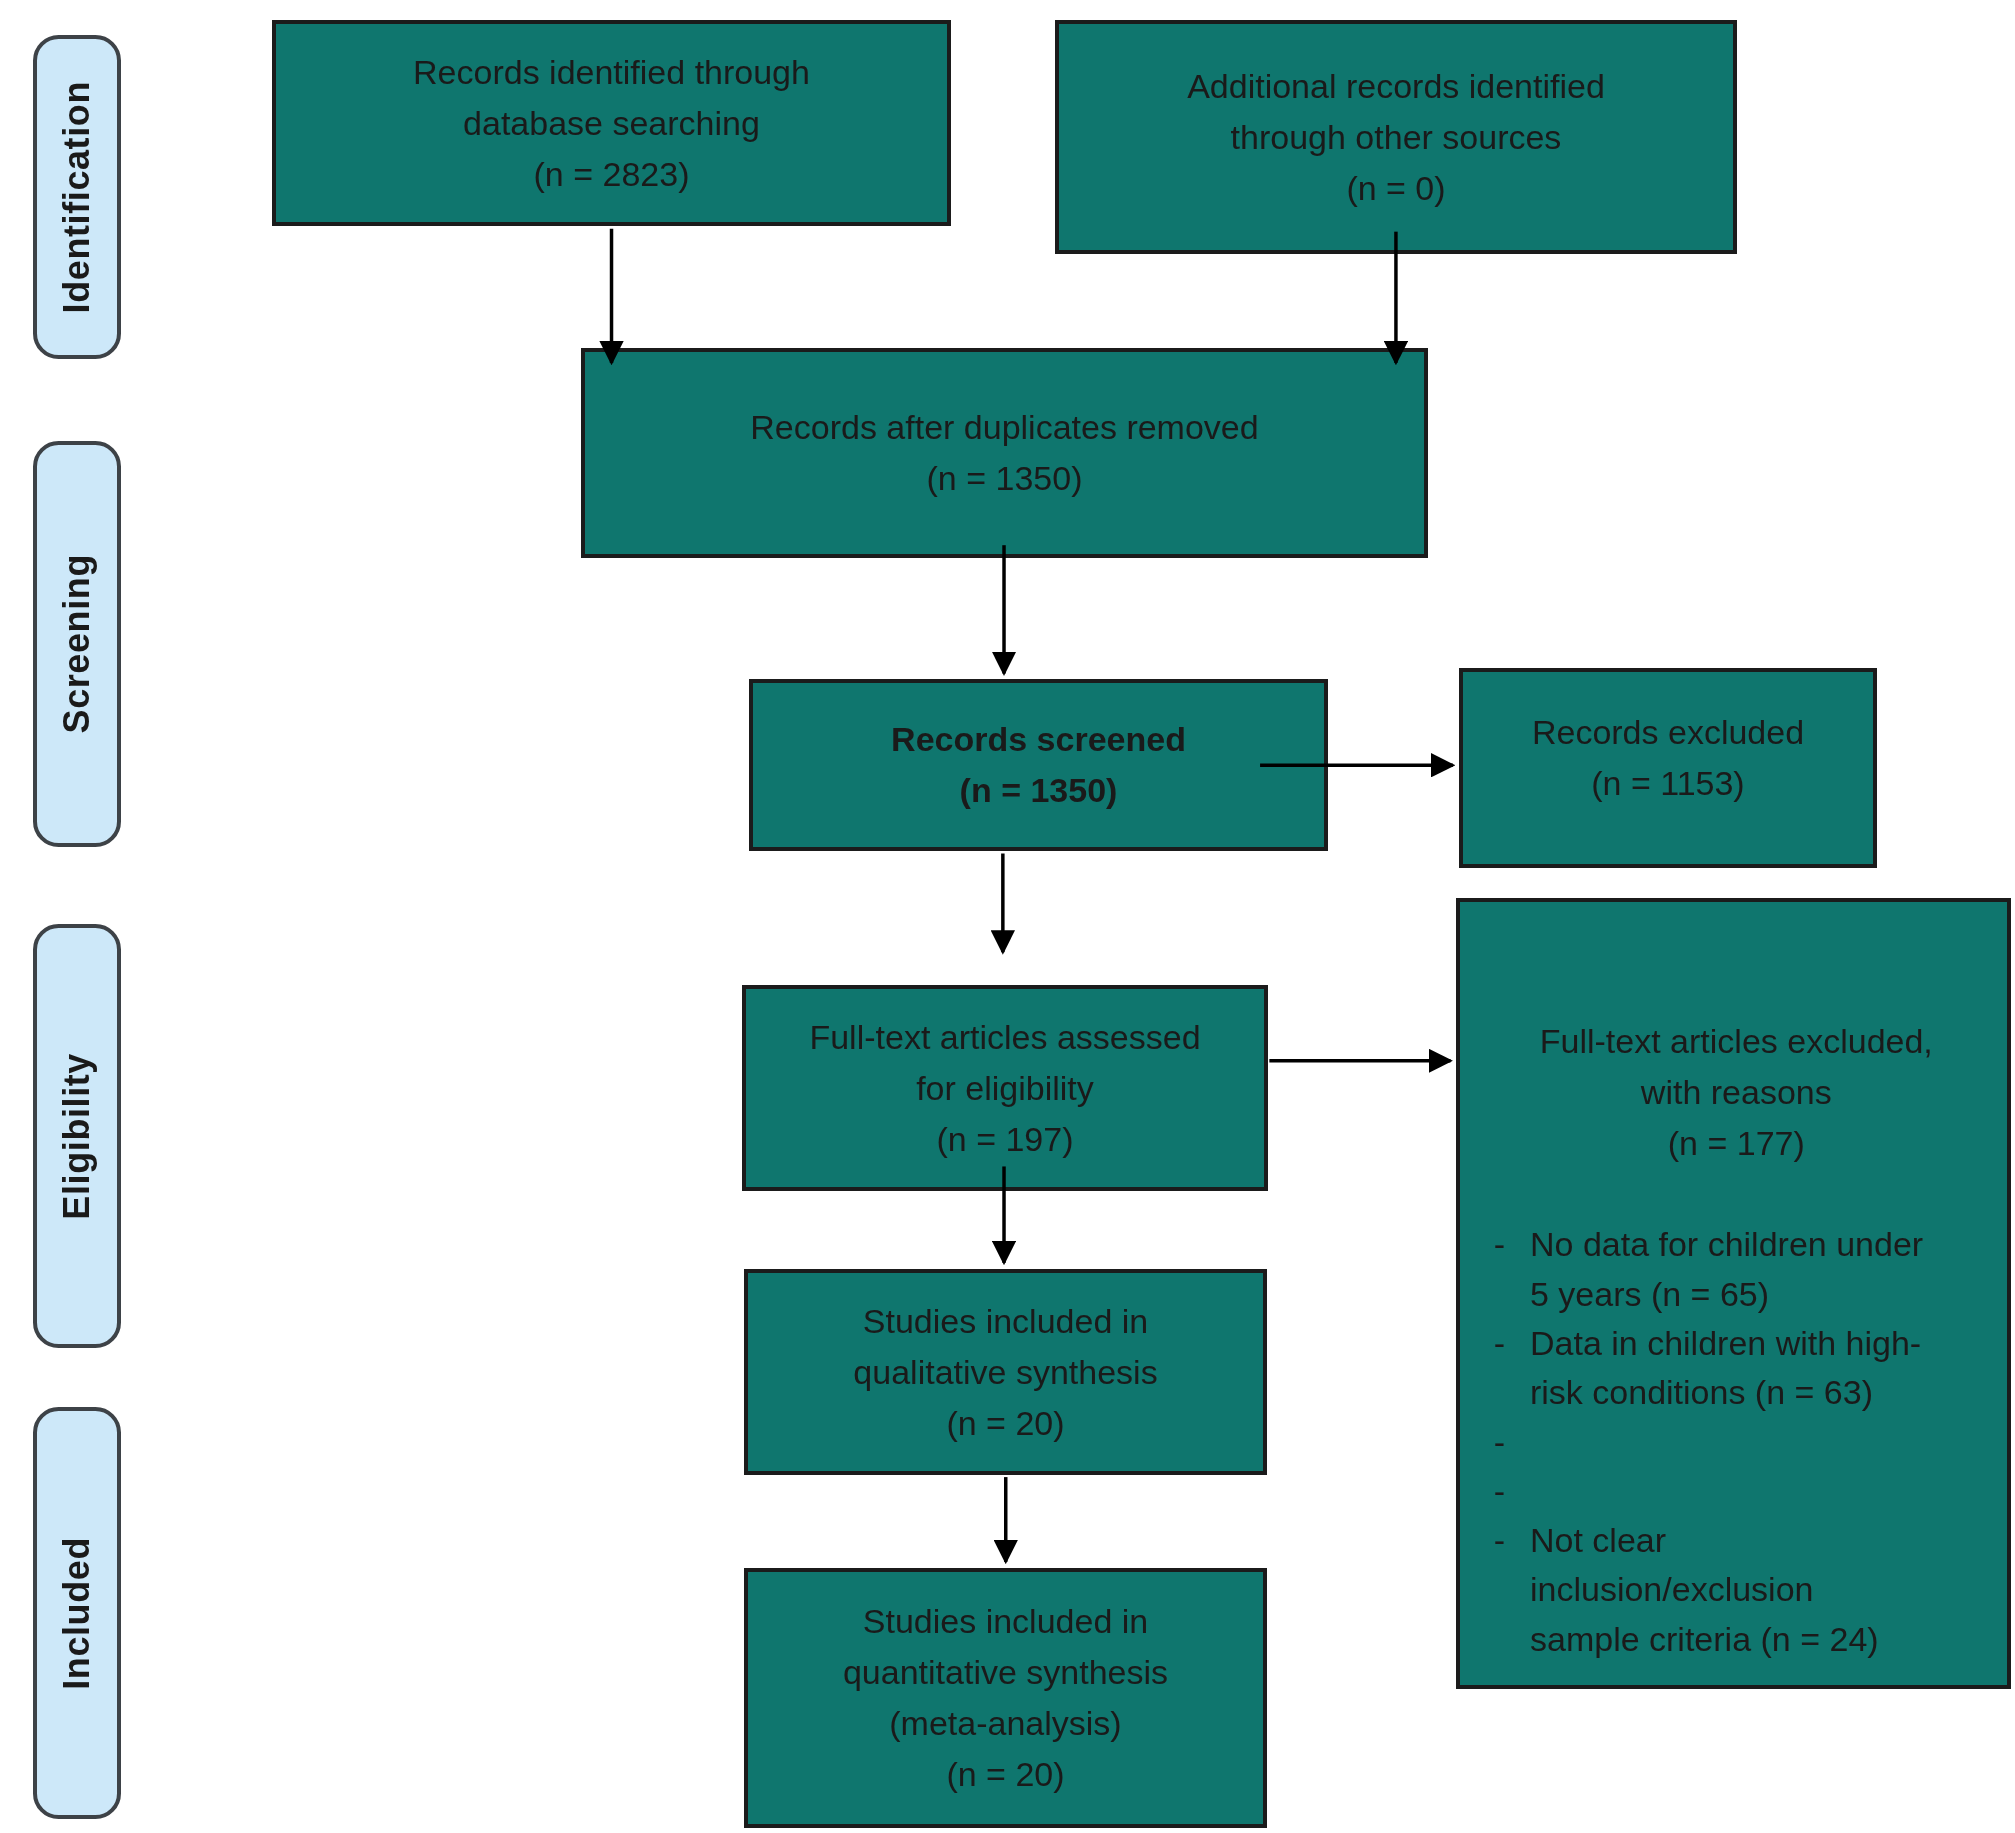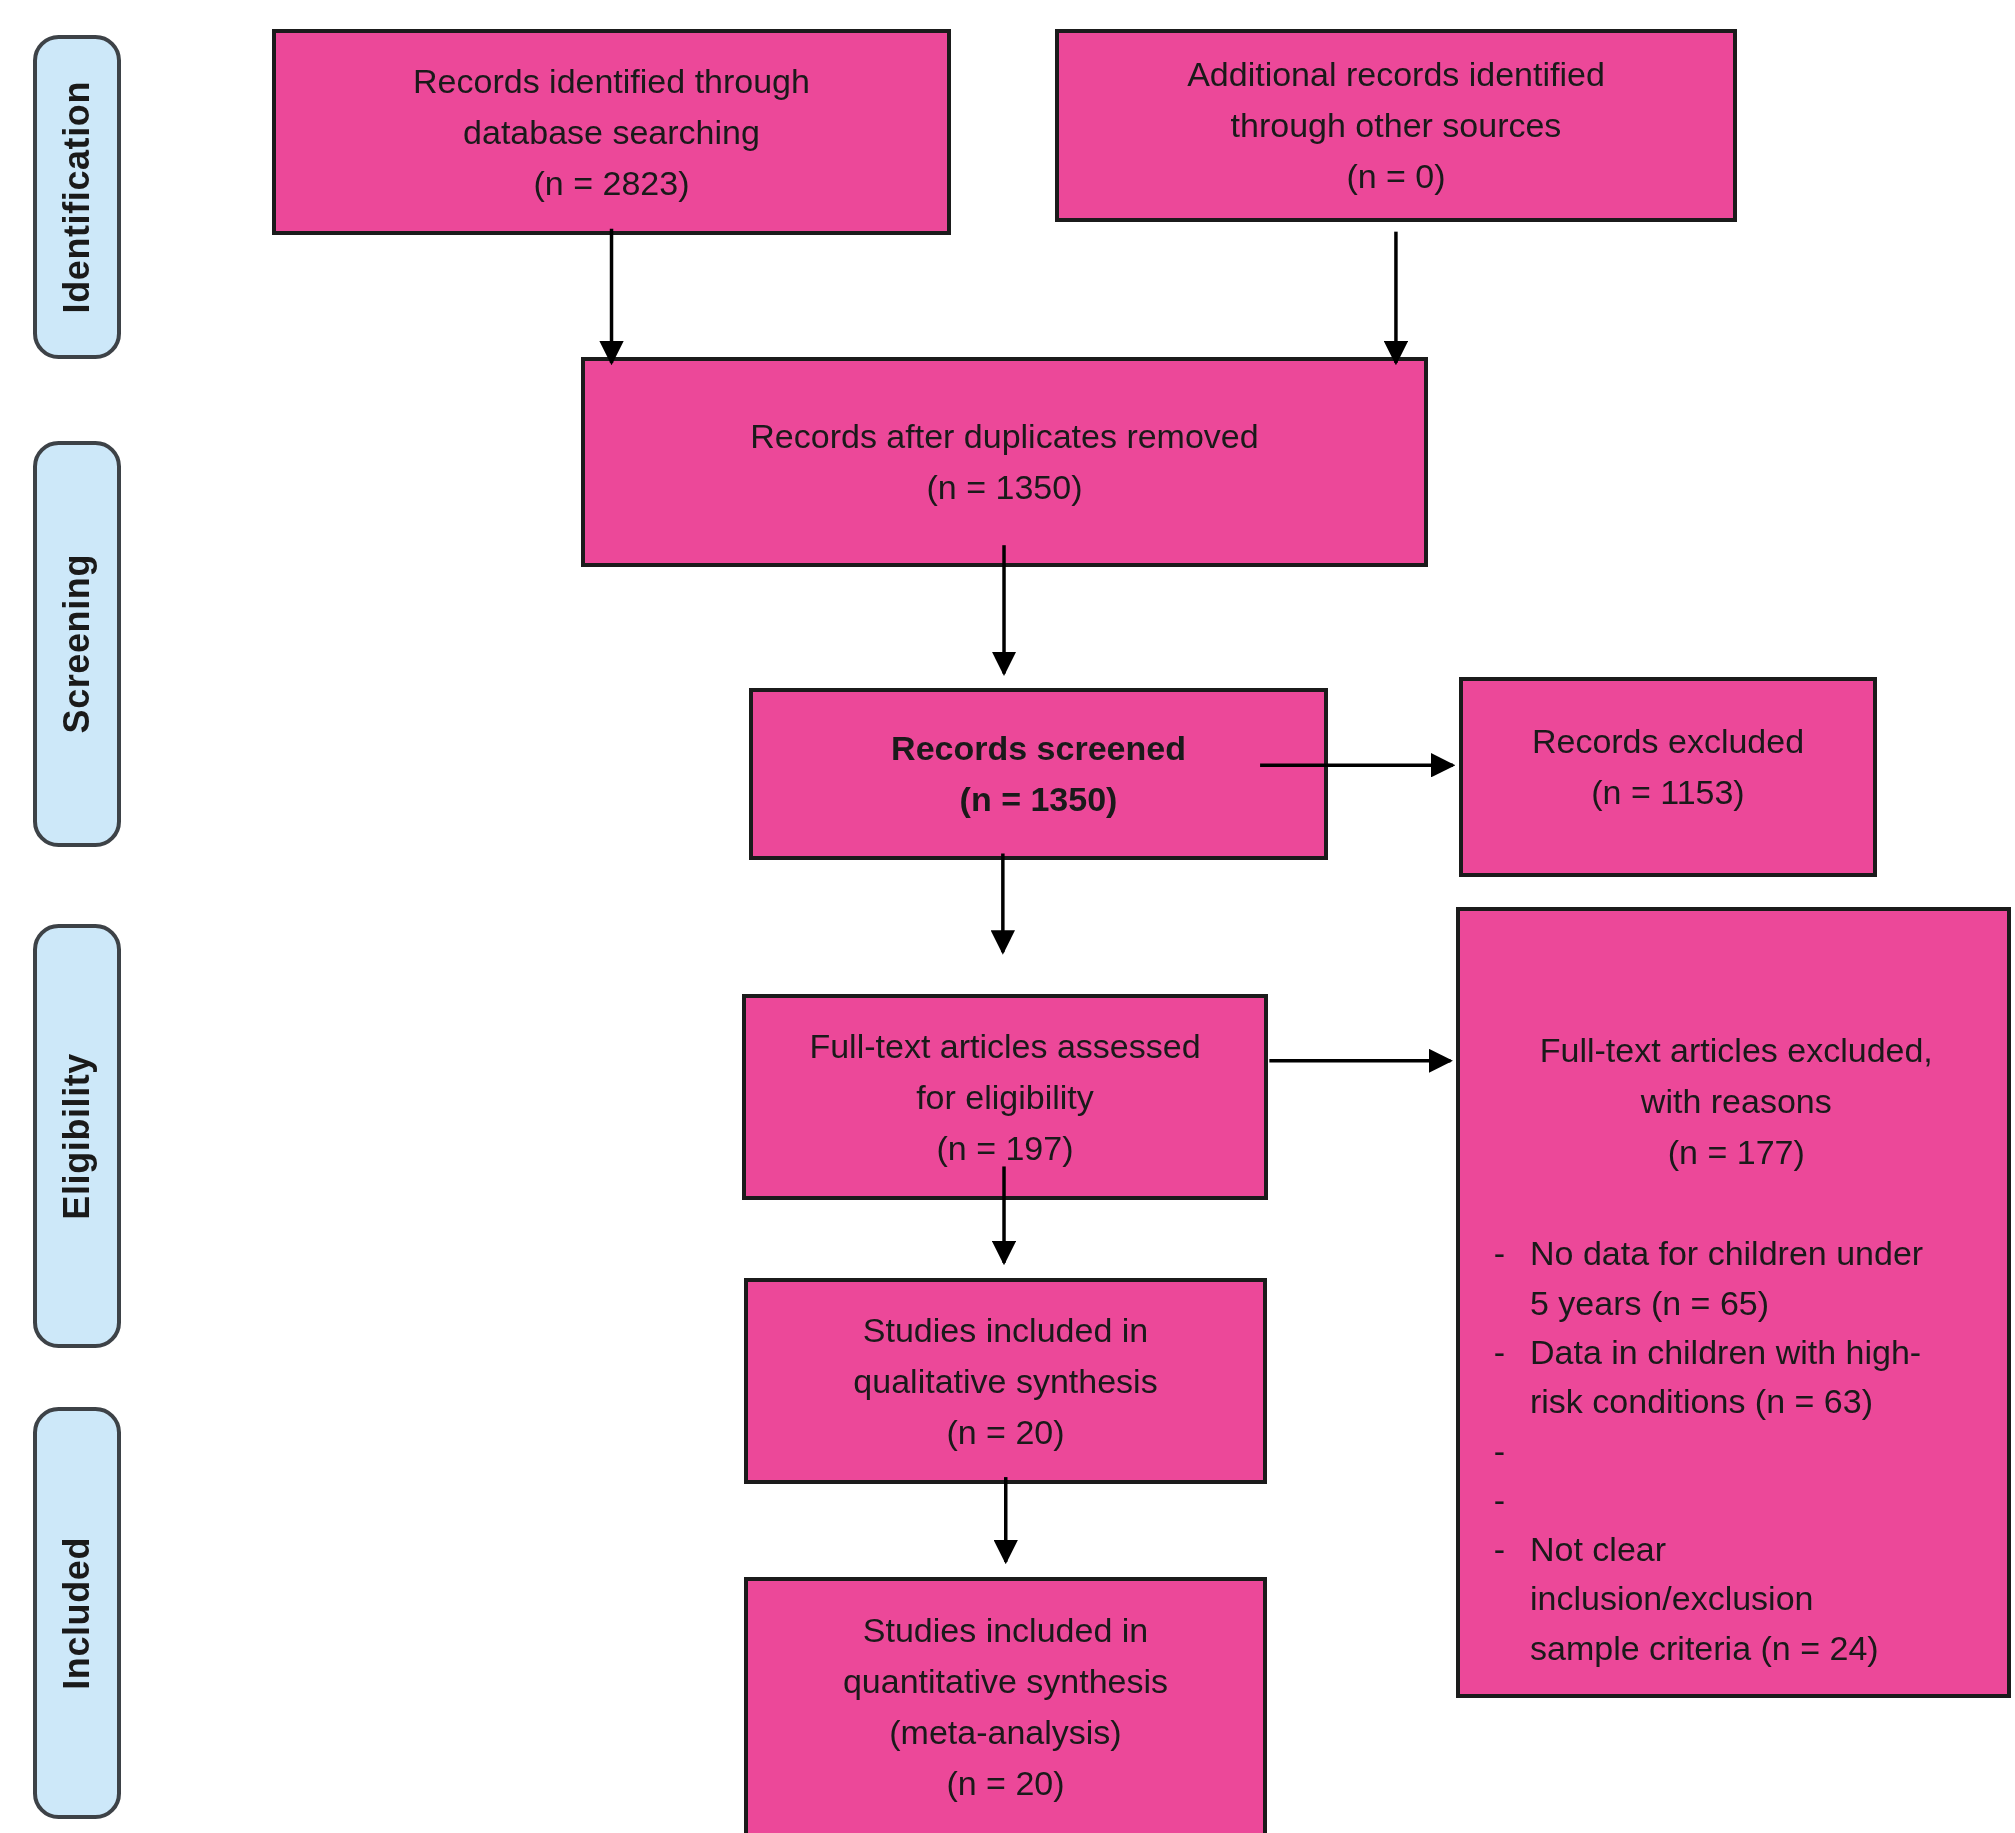--- a/index.html
+++ b/index.html
@@ -33,27 +33,26 @@
     writing-mode: vertical-rl;
     transform: rotate(180deg);
     font-size: 36px;
     font-weight: 700;
     letter-spacing: 0.6px;
     color: var(--text);
     white-space: nowrap;
   }
   .fbox {
     position: absolute;
-    background: #ec4899;
+    background: #0f766e;
     border: 4.1px solid var(--box-border);
     display: flex;
     align-items: center;
     justify-content: center;
     text-align: center;
-    margin-top: 9px;
   }
   .fbox-text {
     font-size: 34px;
     line-height: 1.5;
     white-space: pre-line;
     color: var(--text);
   }
   .fbox.reasons {
     flex-direction: column;
     align-items: stretch;
@@ -113,21 +112,21 @@
   <div class="stage" style="left:33px; top:1407px; width:88px; height:412px;">
     <span class="stage-text">Included</span>
   </div>
 
   <div class="fbox" style="left:272px; top:20.3px; width:679px; height:206px;">
     <span class="fbox-text">Records identified through
 database searching
 (n = 2823)</span>
   </div>
 
-  <div class="fbox" style="left:1055px; top:20.3px; width:682px; height:193px;">
+  <div class="fbox" style="left:1055px; top:20.3px; width:682px; height:234px;">
     <span class="fbox-text">Additional records identified
 through other sources
 (n = 0)</span>
   </div>
 
   <div class="fbox" style="left:581px; top:348px; width:847px; height:210px;">
     <span class="fbox-text">Records after duplicates removed
 (n = 1350)</span>
   </div>
 

